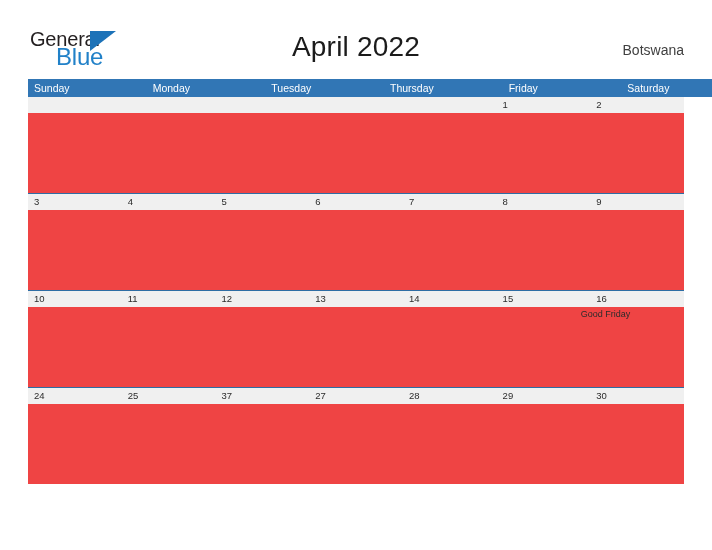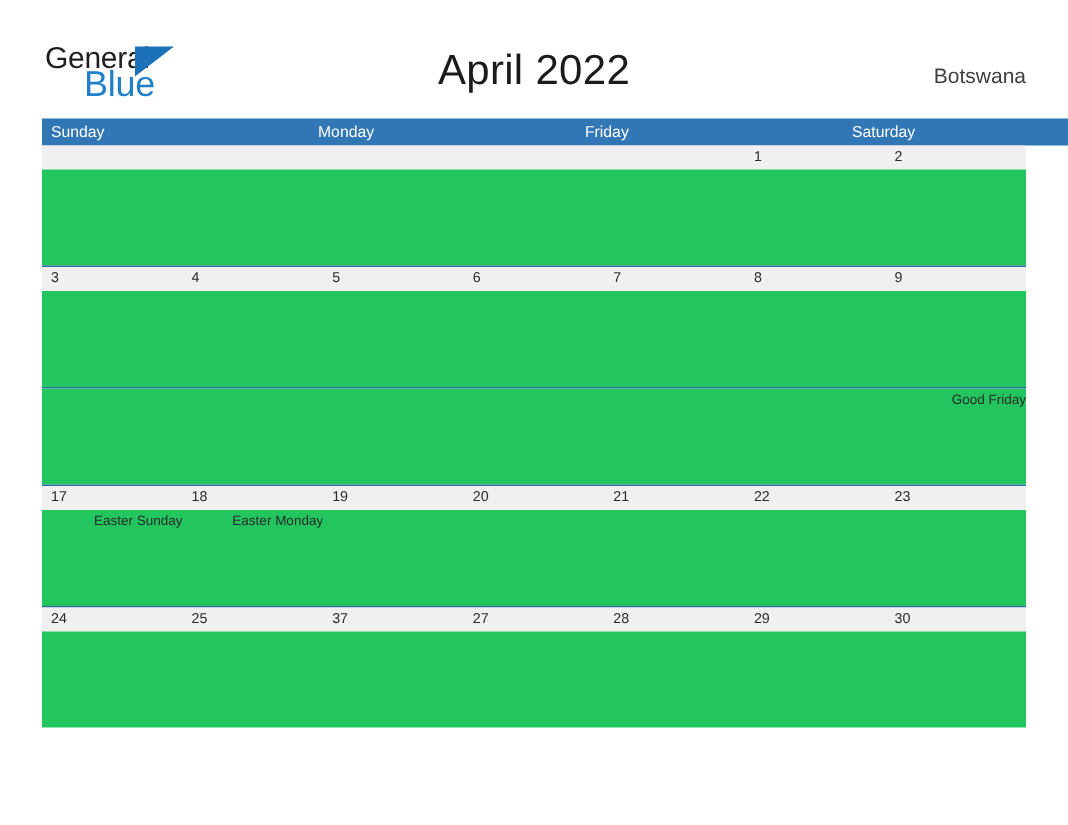--- a/index.html
+++ b/index.html
@@ -127,23 +127,22 @@
 
   .date-strip {
     display: flex;
     width: 656px;
     height: 16px;
     background: #f0f0f0;
   }
   .body-strip {
     display: flex;
     width: 656px;
-    height: 64px;
-    background: #22c55e;
-    text-align: right;
+    height: 80px;
+    background: #ef4444;
   }
 
   .daynum-cell,
   .event-cell {
     flex: 1 1 0;
     box-sizing: border-box;
     padding-left: 6px;
     overflow: hidden;
   }
   .daynum-cell {
@@ -175,20 +174,22 @@
     <div class="month-title">April 2022</div>
 
     <div class="country">Botswana</div>
 
   </div>
 
   <div class="calendar">
     <div class="weekday-row" id="weekday-row">
         <div class="weekday-cell">Sunday</div>
         <div class="weekday-cell">Monday</div>
+        <div class="weekday-cell">Tuesday</div>
+        <div class="weekday-cell">Thursday</div>
         <div class="weekday-cell">Friday</div>
         <div class="weekday-cell">Saturday</div>
       </div>
     <div id="weeks-container">
         <div class="week-row first">
           <div class="date-strip">
             <div class="daynum-cell"></div>
             <div class="daynum-cell"></div>
             <div class="daynum-cell"></div>
             <div class="daynum-cell"></div>
@@ -220,47 +221,36 @@
             <div class="event-cell"></div>
             <div class="event-cell"></div>
             <div class="event-cell"></div>
             <div class="event-cell"></div>
             <div class="event-cell"></div>
             <div class="event-cell"></div>
             <div class="event-cell"></div>
           </div>
         </div>
         <div class="week-row">
+          <div class="date-strip">
+            <div class="daynum-cell">10</div>
+            <div class="daynum-cell">11</div>
+            <div class="daynum-cell">12</div>
+            <div class="daynum-cell">13</div>
+            <div class="daynum-cell">14</div>
+            <div class="daynum-cell">15</div>
+            <div class="daynum-cell">16</div>
+          </div>
           <div class="body-strip">
             <div class="event-cell"></div>
             <div class="event-cell"></div>
             <div class="event-cell"></div>
             <div class="event-cell"></div>
             <div class="event-cell"></div>
             <div class="event-cell">Good Friday</div>
-          </div>
-        </div>
-        <div class="week-row">
-          <div class="date-strip">
-            <div class="daynum-cell">17</div>
-            <div class="daynum-cell">18</div>
-            <div class="daynum-cell">19</div>
-            <div class="daynum-cell">20</div>
-            <div class="daynum-cell">21</div>
-            <div class="daynum-cell">22</div>
-            <div class="daynum-cell">23</div>
-          </div>
-          <div class="body-strip">
-            <div class="event-cell">Easter Sunday</div>
-            <div class="event-cell">Easter Monday</div>
-            <div class="event-cell"></div>
-            <div class="event-cell"></div>
-            <div class="event-cell"></div>
-            <div class="event-cell"></div>
-            <div class="event-cell"></div>
           </div>
         </div>
         <div class="week-row">
           <div class="date-strip">
             <div class="daynum-cell">24</div>
             <div class="daynum-cell">25</div>
             <div class="daynum-cell">37</div>
             <div class="daynum-cell">27</div>
             <div class="daynum-cell">28</div>
             <div class="daynum-cell">29</div>

